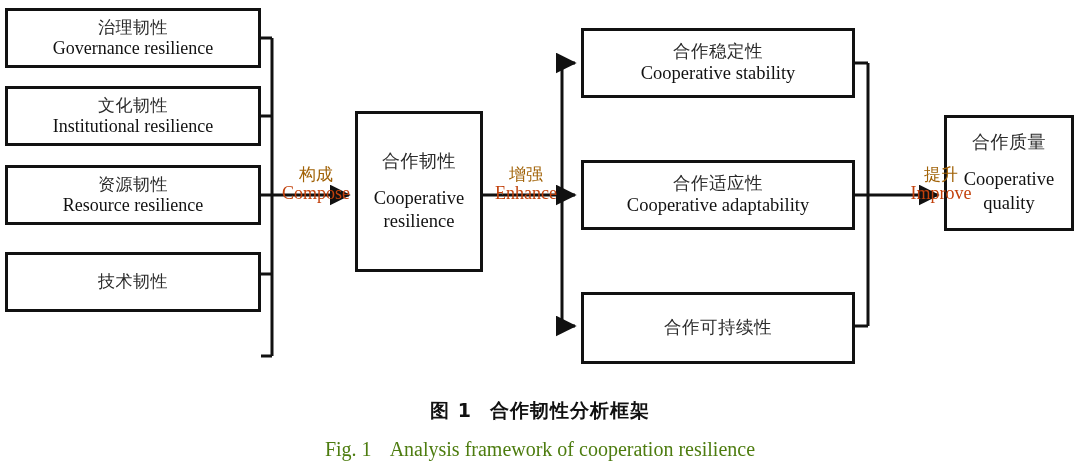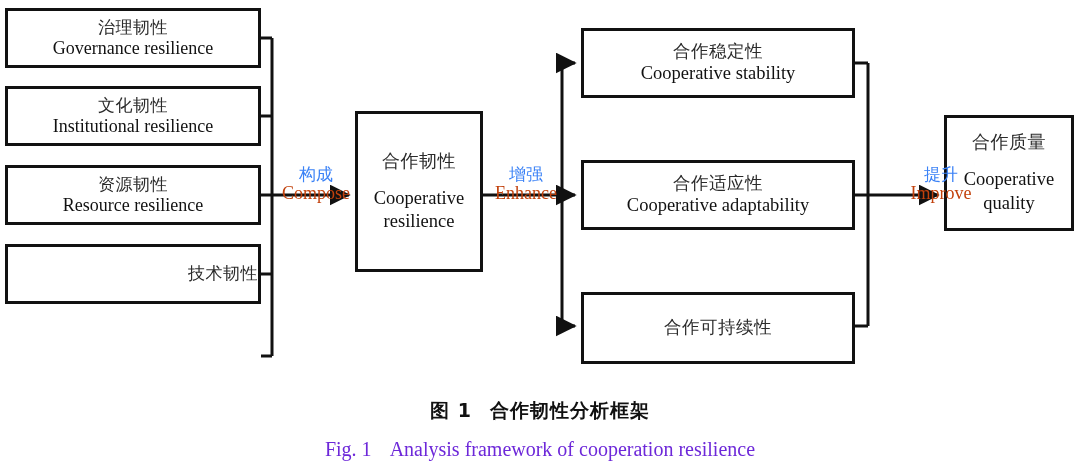--- a/index.html
+++ b/index.html
@@ -72,21 +72,21 @@
   .edge-label {
     position: absolute;
     text-align: center;
     line-height: 1.05;
     white-space: nowrap;
   }
   .edge-label .cn {
     display: block;
     font-family: Liberation Sans, sans-serif;
     font-size: 17px;
-    color: #3b82f6;
+    color: #a16207;
   }
   .edge-label .en {
     display: block;
     font-family: "Liberation Serif", "DejaVu Serif", serif;
     font-size: 18px;
     color: #c2410c;
   }
 
   .caption {
     position: absolute;
@@ -98,21 +98,21 @@
     font-family: "DejaVu Sans", "Liberation Sans", sans-serif;
     font-weight: bold;
     font-size: 19px;
     color: #111111;
     letter-spacing: 1px;
   }
   .caption-en {
     top: 438px;
     font-family: "Liberation Serif", "DejaVu Serif", serif;
     font-size: 20px;
-    color: #6d28d9;
+    color: #4d7c0f;
   }
   .cap-num { margin-right: 18px; }
 </style>
 </head>
 <body>
 
 <div id="page">
 
   <svg class="wires" viewBox="0 0 1080 472" xmlns="http://www.w3.org/2000/svg">
     <defs>
@@ -162,21 +162,21 @@
   <div class="node lbox" style="top:86px;">
     <span class="cn">文化韧性</span>
     <span class="en">Institutional resilience</span>
   </div>
 
   <div class="node lbox" style="top:165px;">
     <span class="cn">资源韧性</span>
     <span class="en">Resource resilience</span>
   </div>
 
-  <div class="node lbox" style="top:244px;align-items:flex-end;">
+  <div class="node lbox" style="top:252px;">
     <span class="cn">技术韧性</span>
   </div>
 
 
   <div class="node cbox tall">
     <span class="cn">合作韧性</span>
     <span class="en two-line">Cooperative</span>
     <span class="en two-line">resilience</span>
   </div>
 

